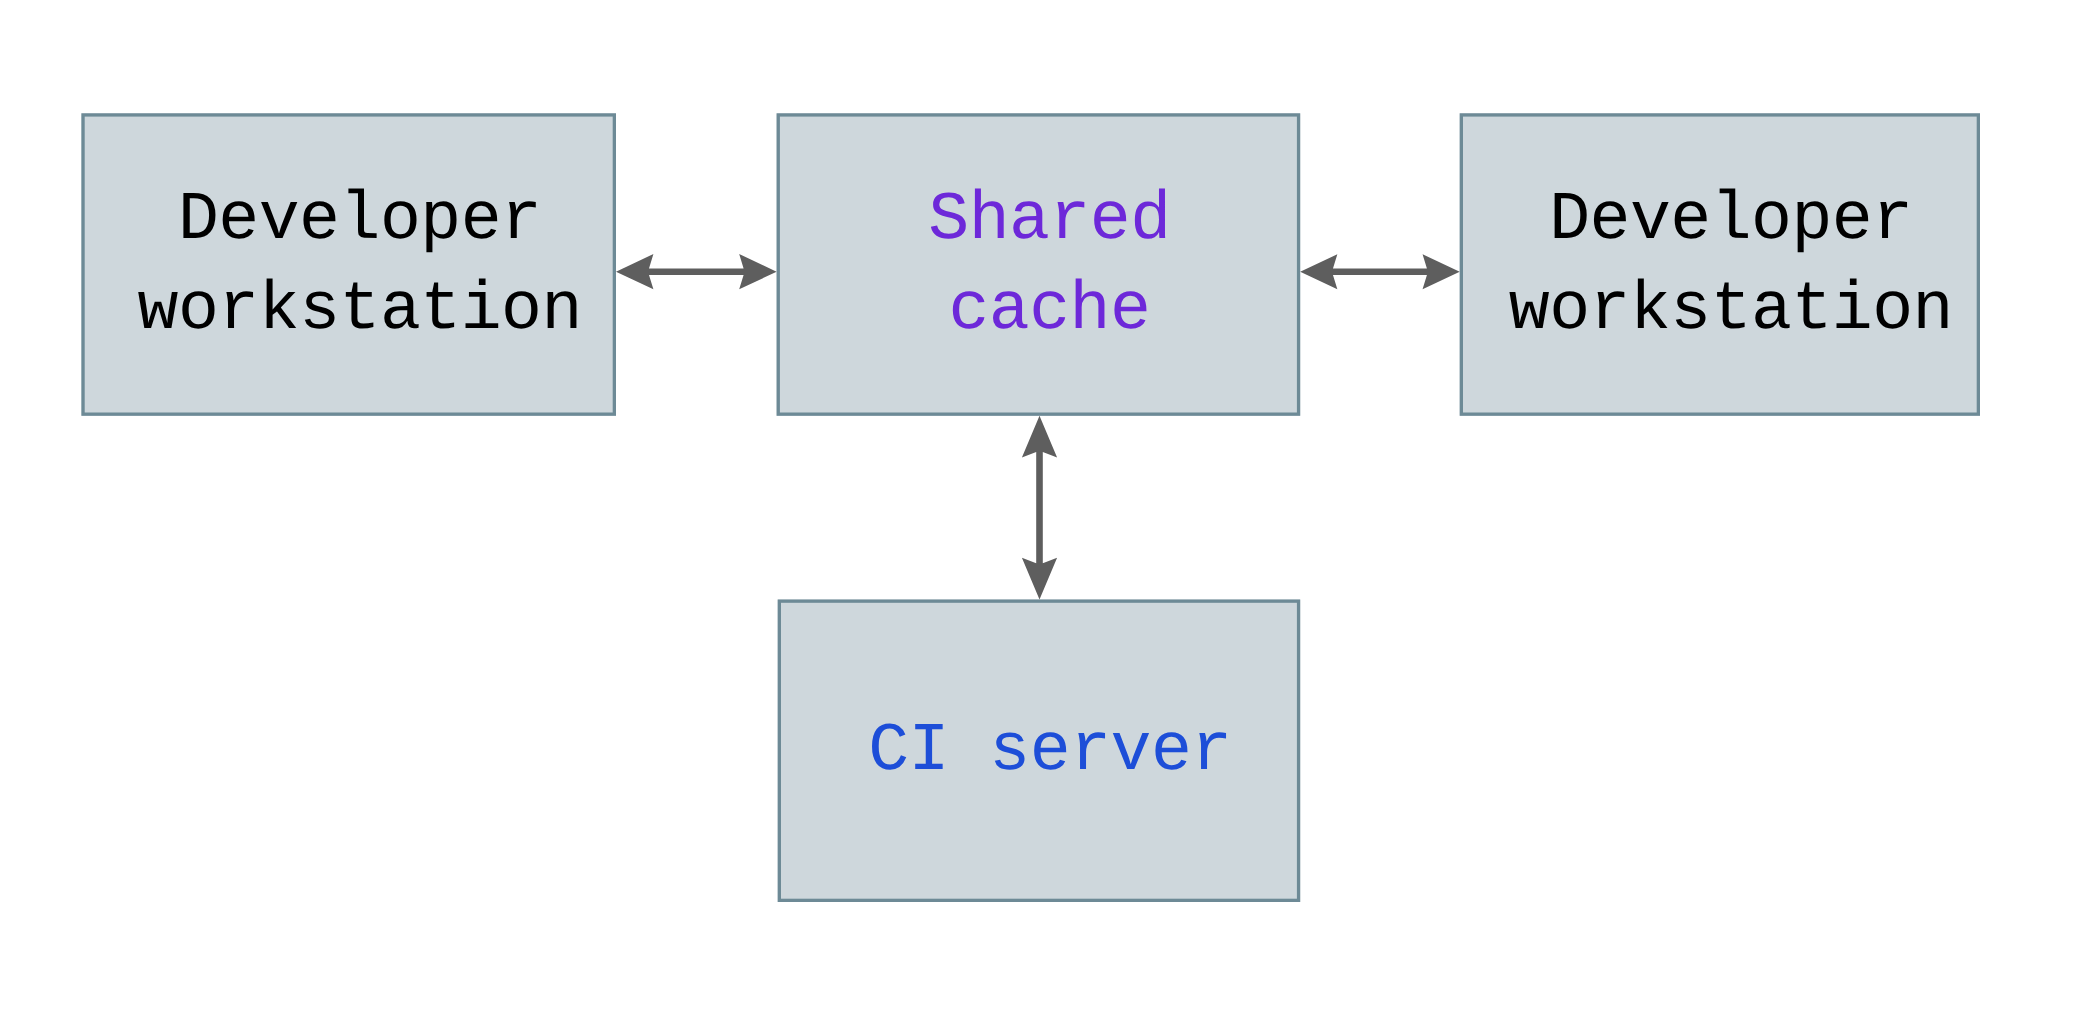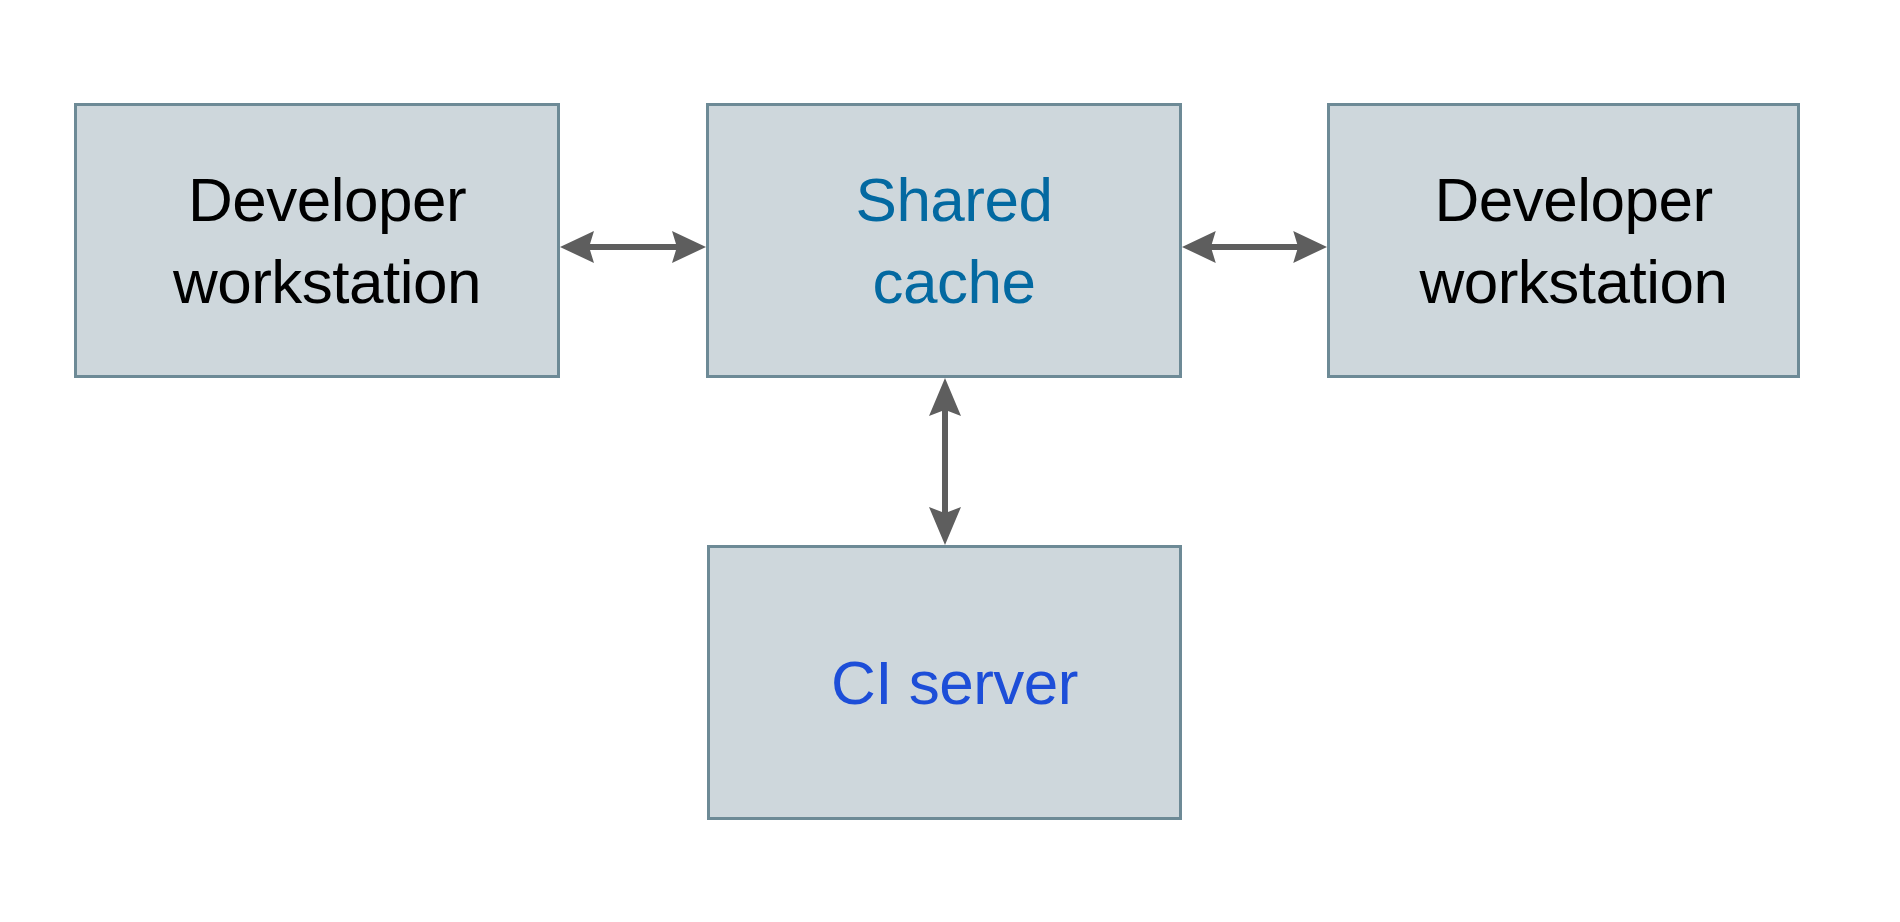--- a/index.html
+++ b/index.html
@@ -23,21 +23,21 @@
     position: absolute;
     box-sizing: border-box;
     background: #ced7dc;
     border: 3px solid #6d8a96;
     display: flex;
     align-items: center;
     justify-content: center;
     text-align: center;
   }
   .node-label {
-    font-family: Liberation Sans, sans-serif;
+    font-family: Liberation Mono, monospace;
     font-size: 62px;
     line-height: 1.32;
     color: #000000;
     letter-spacing: -0.5px;
     white-space: pre-line;
     padding: 0 6px;
     margin-left: 20px;
   }
   .edge {
     position: absolute;
@@ -49,21 +49,21 @@
 <body>
 
 <div id="canvas" style="background: rgb(255, 255, 255);">
 
   <div class="node" id="node-0" style="left: 74px; top: 103px; width: 486px; height: 275px; background: rgb(206, 215, 220); border-color: rgb(109, 138, 150);">
     <span class="node-label" style="color: rgb(0, 0, 0);">Developer
 workstation</span>
   </div>
 
   <div class="node" id="node-1" style="left: 706px; top: 103px; width: 476px; height: 275px; background: rgb(206, 215, 220); border-color: rgb(109, 138, 150);">
-    <span class="node-label" style="color: #0369a1;">Shared
+    <span class="node-label" style="color: #6d28d9;">Shared
 cache</span>
   </div>
 
   <div class="node" id="node-2" style="left: 1327px; top: 103px; width: 473px; height: 275px; background: rgb(206, 215, 220); border-color: rgb(109, 138, 150);">
     <span class="node-label" style="color: rgb(0, 0, 0);">Developer
 workstation</span>
   </div>
 
   <div class="node" id="node-3" style="left: 707px; top: 545px; width: 475px; height: 275px; background: rgb(206, 215, 220); border-color: rgb(109, 138, 150);">
     <span class="node-label" style="color: #1d4ed8;">CI server</span>

